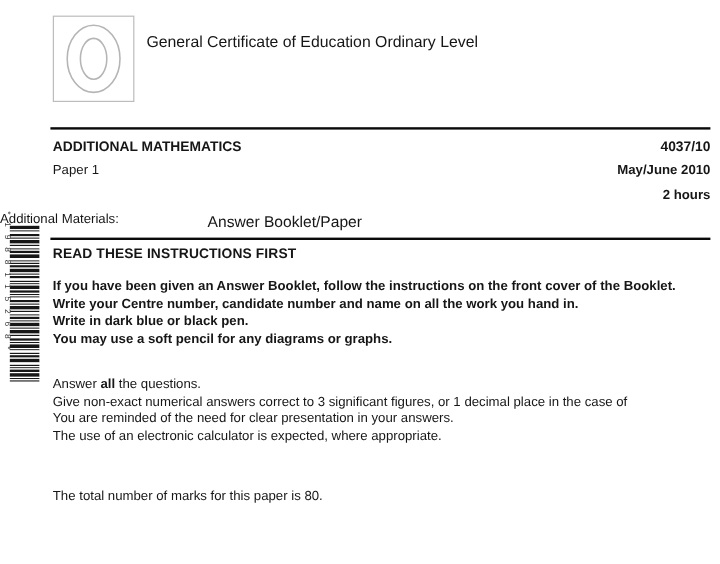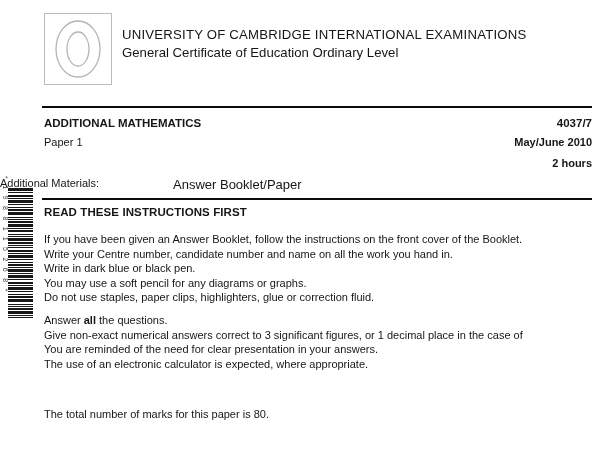--- a/index.html
+++ b/index.html
@@ -37,21 +37,21 @@
   .meta-row .b { font-weight: bold; }
   #row-subject { top: 117px; font-size: 11.5px; }
   #row-paper   { top: 136px; font-size: 11px; }
   #row-hours   { top: 157px; font-size: 11px; }
   #row-materials { top: 177px; font-size: 11px; }
   #materials-value { left: 173px; top: 177px; font-size: 13px; }
 
   
   #instr-heading { left: 44px; top: 206px; font-size: 11.5px; font-weight: bold; letter-spacing: 0.1px; white-space: pre; }
   .para { left: 44px; width: 548px; font-size: 11px; line-height: 14.6px; }
-  #para-1 { top: 232px; }
+  #para-1 { top: 232px; font-weight: bold; }
   #para-2 { top: 313px; }
   #para-3 { top: 407px; }
   .line { white-space: pre; }
   .line b { font-weight: bold; }
 
   
   #barcode-stripes {
     left: 8px; top: 188px; width: 25px; height: 130px;
     display: flex; flex-direction: column; overflow: hidden;
   }
@@ -71,29 +71,28 @@
 <div id="page">
 
   <div id="logo-box" class="abs">
     <svg width="66" height="70" viewBox="0 0 66 70">
       <ellipse cx="33" cy="35" rx="22" ry="28" fill="none" stroke="#b5b5b5" stroke-width="1.3"></ellipse>
       <ellipse cx="33" cy="35" rx="11" ry="17" fill="none" stroke="#b5b5b5" stroke-width="1.3"></ellipse>
     </svg>
   </div>
 
   <div id="header-block" class="abs">
-    <div class="hdr-line1">UNIVERSITY OF CAMBRIDGE INTERNATIONAL EXAMINATIONS</div>
     <div class="hdr-line2">General Certificate of Education Ordinary Level</div>
   </div>
 
   <div id="rule-1" class="abs rule"></div>
 
   <div id="row-subject" class="abs meta-row">
     <span class="b">ADDITIONAL MATHEMATICS</span>
-    <span class="b">4037/7</span>
+    <span class="b">4037/10</span>
   </div>
 
   <div id="row-paper" class="abs meta-row">
     <span>Paper 1</span>
     <span class="b">May/June 2010</span>
   </div>
 
   <div id="row-hours" class="abs meta-row">
     <span></span>
     <span class="b">2 hours</span>
@@ -106,21 +105,20 @@
 
   <div id="rule-2" class="abs rule"></div>
 
   <div id="instr-heading" class="abs">READ THESE INSTRUCTIONS FIRST</div>
 
   <div id="para-1" class="abs para">
     <div class="line">If you have been given an Answer Booklet, follow the instructions on the front cover of the Booklet.</div>
     <div class="line">Write your Centre number, candidate number and name on all the work you hand in.</div>
     <div class="line">Write in dark blue or black pen.</div>
     <div class="line">You may use a soft pencil for any diagrams or graphs.</div>
-    <div class="line">Do not use staples, paper clips, highlighters, glue or correction fluid.</div>
   </div>
 
   <div id="para-2" class="abs para">
     <div class="line"><span>Answer </span><b>all</b><span> the questions.</span></div>
     <div class="line">Give non-exact numerical answers correct to 3 significant figures, or 1 decimal place in the case of</div>
     <div class="line">You are reminded of the need for clear presentation in your answers.</div>
     <div class="line">The use of an electronic calculator is expected, where appropriate.</div>
   </div>
 
   <div id="para-3" class="abs para">

